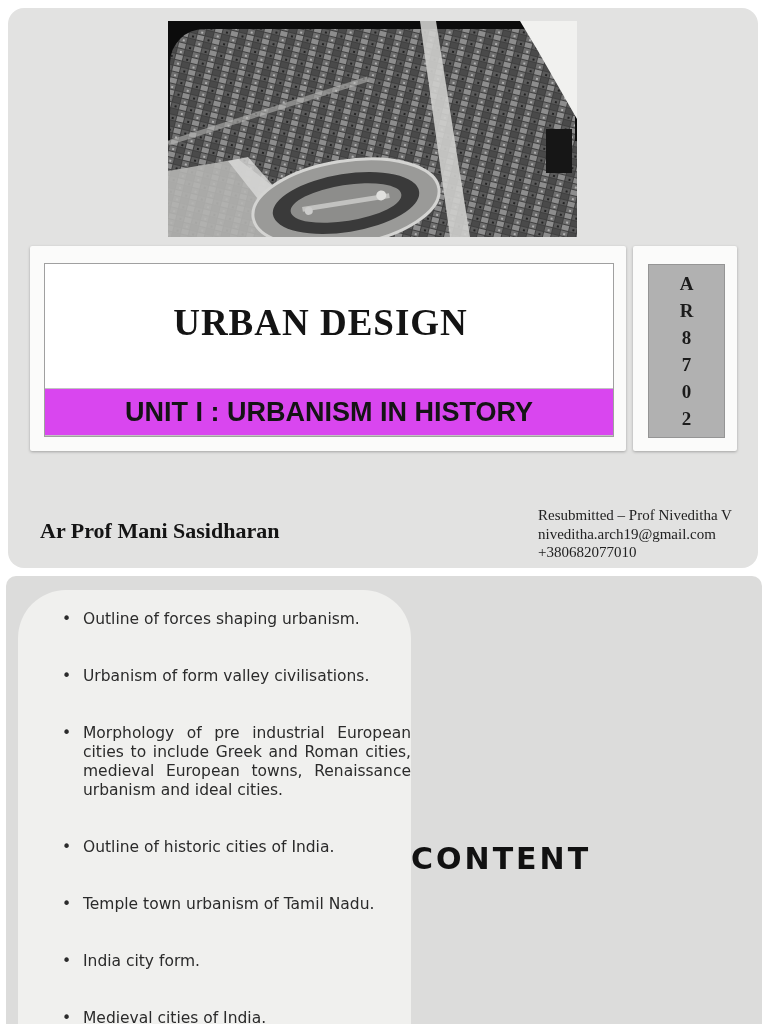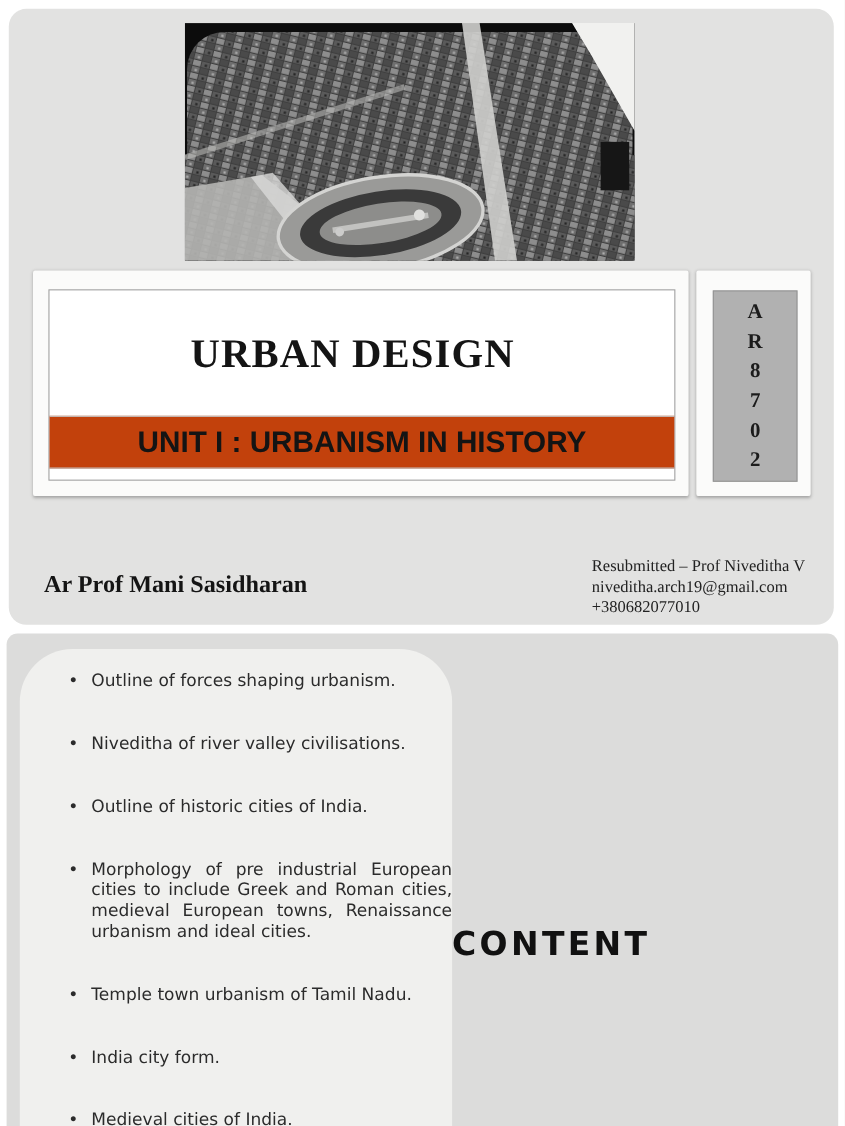--- a/index.html
+++ b/index.html
@@ -26,22 +26,22 @@
     position:absolute;left:14px;top:17px;right:12px;bottom:14px;
     background:#ffffff;border:1px solid #a0a0a0;
   }
   .title-text{
     position:absolute;left:0;right:17px;top:0;height:116px;
     display:flex;align-items:center;justify-content:center;
     font-family:"Liberation Serif",serif;font-weight:bold;
     font-size:37px;letter-spacing:1px;color:#141414;white-space:nowrap;
   }
   .subtitle-band{
-    position:absolute;left:0;right:0;bottom:10px;height:46px;
-    background:#c2410c;border-top:1px solid #c2c2c2;border-bottom:1px solid #c2c2c2;
+    position:absolute;left:0;right:0;bottom:0;height:46px;
+    background:#d946ef;border-top:1px solid #c2c2c2;border-bottom:1px solid #c2c2c2;
     display:flex;align-items:center;justify-content:center;
     font-family:"Liberation Sans",sans-serif;font-weight:bold;
     font-size:27px;color:#141414;white-space:nowrap;
   }
   .code-panel{
     position:absolute;left:625px;top:238px;width:104px;height:205px;
     background:#fbfbfa;border-radius:2px;
     box-shadow:0 1px 3px rgba(0,0,0,.28);
   }
   .code-box{
@@ -156,23 +156,23 @@
     <div>niveditha.arch19@gmail.com</div>
     <div>+380682077010</div>
   </div>
 </div>
 
 <div class="slide2">
 
   <div class="bullet-panel">
     <ul class="bullet-list">
       <li>Outline of forces shaping urbanism.</li>
-      <li>Niveditha of river valley civilisations.</li>
+      <li>Urbanism of form valley civilisations.</li>
+      <li>Morphology of pre industrial European cities to include Greek and Roman cities, medieval European towns, Renaissance urbanism and ideal cities.</li>
       <li>Outline of historic cities of India.</li>
-      <li>Morphology of pre industrial European cities to include Greek and Roman cities, medieval European towns, Renaissance urbanism and ideal cities.</li>
       <li>Temple town urbanism of Tamil Nadu.</li>
       <li>India city form.</li>
       <li>Medieval cities of India.</li>
     </ul>
   </div>
 
   <div class="content-heading">CONTENT</div>
 </div>
 
 </body></html>

